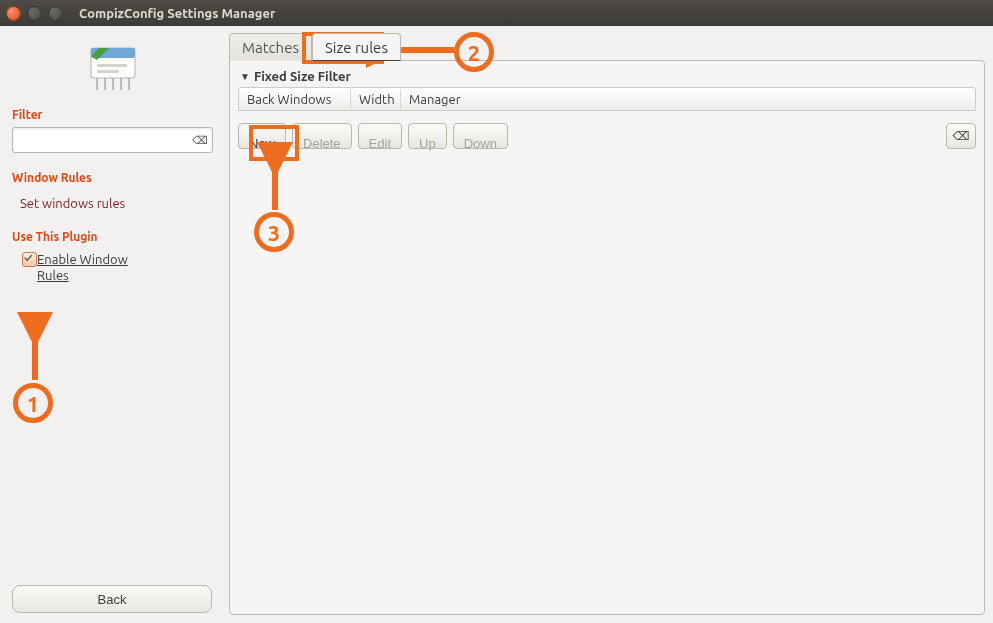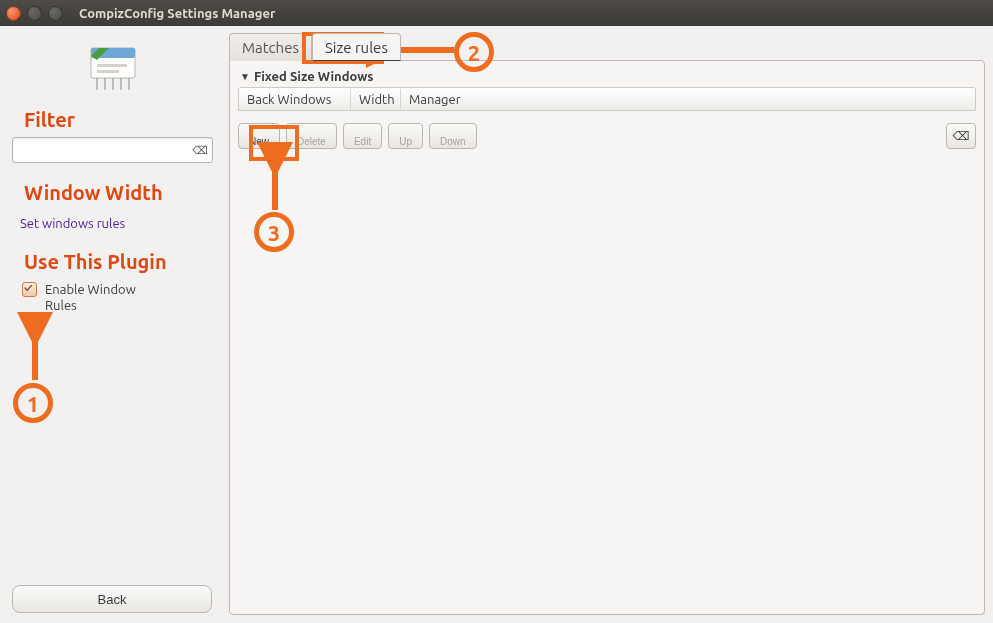--- a/index.html
+++ b/index.html
@@ -56,23 +56,23 @@
 
 .plugin-icon-wrap {
   text-align: center;
   padding: 6px 0 10px;
 }
 .plugin-icon {
   display: inline-block;
 }
 .section-head {
   color: #dd4814;
-  font-size: 20px;
-  font-weight: bold;
-  margin: 4px 0 6px 12px;
+  font-size: 12px;
+  font-weight: bold;
+  margin: 4px 0 6px 0;
 }
 .filter-input-wrap {
   position: relative;
   margin-bottom: 14px;
 }
 .filter-input {
   width: 100%;
   height: 26px;
   border: 1px solid #b8b5ae;
   border-radius: 3px;
@@ -86,29 +86,29 @@
   right: 4px; top: 4px;
   width: 18px; height: 18px;
   font-size: 11px;
   color: #555;
   background: transparent;
   border: none;
   cursor: pointer;
 }
 .sidebar .link-item {
   padding: 6px 4px 6px 8px;
-  color: #4c1d95;
+  color: #7f1d1d;
   cursor: pointer;
   margin-bottom: 10px;
 }
 .check-row {
   display: flex;
   align-items: flex-start;
-  gap: 8px;
   padding: 2px 0 0 10px;
+  text-decoration: underline;
 }
 .check {
   width: 15px; height: 15px;
   border: 1px solid #c97a4e;
   border-radius: 3px;
   background: linear-gradient(to bottom, #fceee2, #f5c7a8);
   position: relative;
   flex-shrink: 0;
   margin-top: 1px;
 }
@@ -202,21 +202,21 @@
   gap: 6px;
   margin-top: 12px;
   align-items: center;
 }
 .btn {
   height: 26px;
   padding: 12px 10px;
   border: 1px solid #bab7af;
   border-radius: 4px;
   background: linear-gradient(to bottom, #fafaf8, #e8e6e1);
-  font-size: 10px;
+  font-size: 13px;
   color: #3c3c3c;
   cursor: pointer;
 }
 .btn.disabled {
   color: #a6a39c;
   cursor: default;
 }
 .btn.iconbtn {
   margin-left: auto;
   width: 30px;
@@ -273,41 +273,41 @@
         </g>
       </svg>
     </div>
 
     <div class="section-head">Filter</div>
     <div class="filter-input-wrap">
       <input class="filter-input" placeholder="" style="">
       <button class="clear-btn">⌫</button>
     </div>
 
-    <div class="section-head">Window Width</div>
+    <div class="section-head">Window Rules</div>
     <div class="link-item">Set windows rules</div>
 
     <div class="section-head">Use This Plugin</div>
     <div class="check-row">
       <span class="check"></span>
       <span class="check-label">Enable Window Rules</span>
     </div>
 
     <button class="back-btn">Back</button>
   </div>
 
   <div class="content">
     <div class="tabbar">
       <div class="tab">Matches</div>
       <div class="tab active">Size rules</div>
     </div>
     <div class="panel">
       <div class="group-hdr">
         <span class="disclosure">▼</span>
-        <span>Fixed Size Windows</span>
+        <span>Fixed Size Filter</span>
       </div>
       <div class="listhdr">
         <div class="colh" style="width:112px">Back Windows</div>
         <div class="colh" style="width:50px">Width</div>
         <div class="colh">Manager</div>
       </div>
       <div class="btnrow">
         <button class="btn">New</button>
         <button class="btn disabled">Delete</button>
         <button class="btn disabled">Edit</button>

